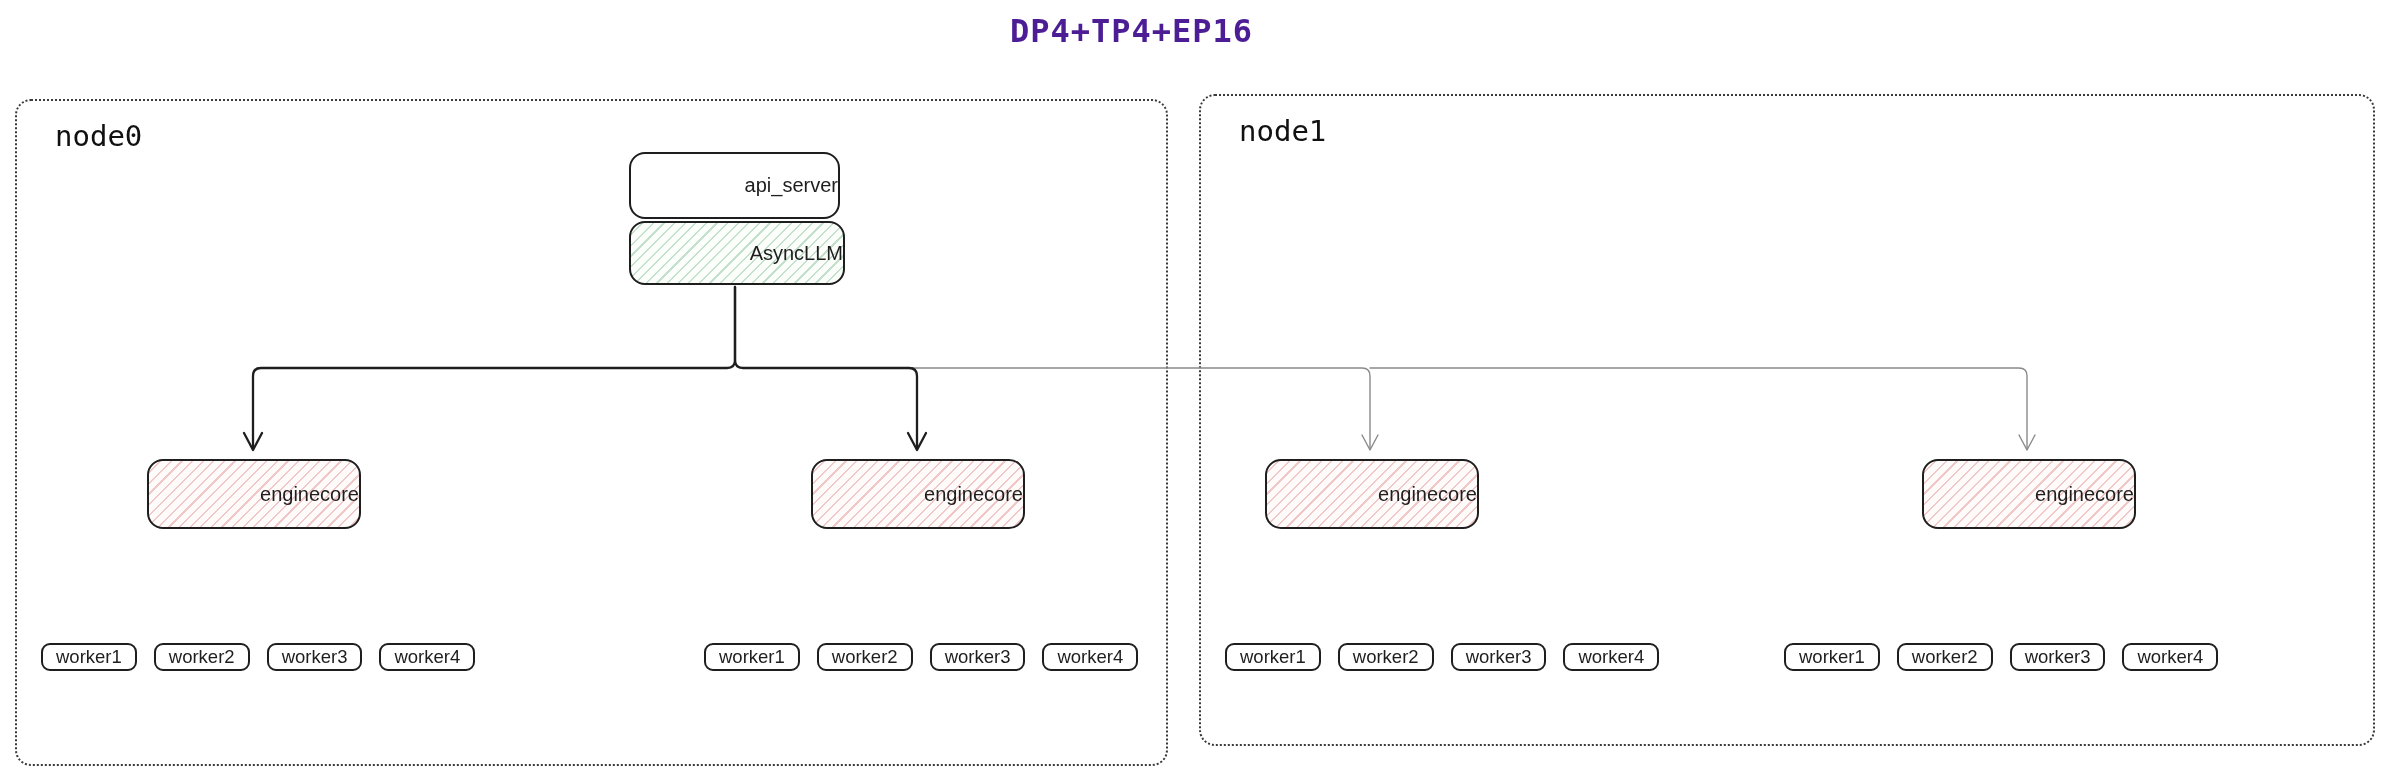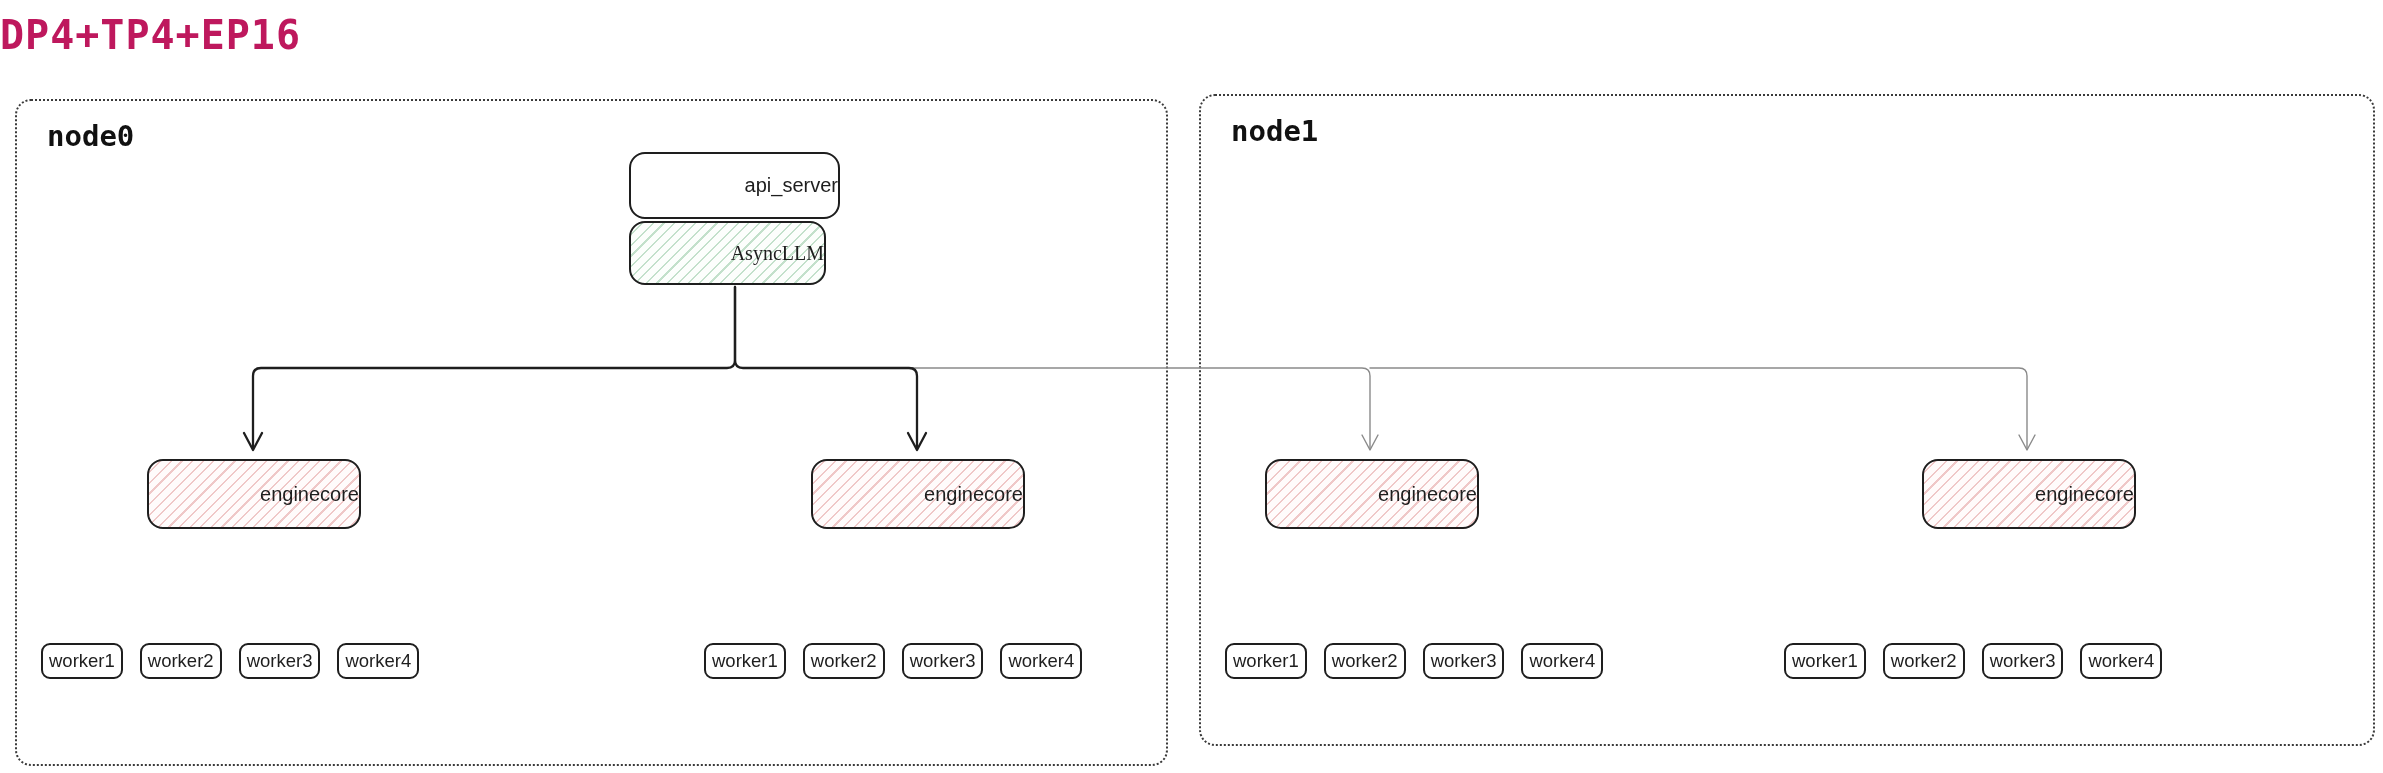--- a/index.html
+++ b/index.html
@@ -8,62 +8,62 @@
     position: relative;
     width: 2383px;
     height: 773px;
     background: #ffffff;
     font-family: "Liberation Sans", sans-serif;
     overflow: hidden;
   }
   .diagram-title {
     position: absolute;
     left: 0; right: 120px; top: 12px;
+    text-align: center;
     font-family: "DejaVu Sans Mono", monospace;
-    font-size: 40px;
+    font-size: 32px;
     font-weight: 600;
-    color: #be185d;
+    color: #4c1d95;
     letter-spacing: 1px;
   }
   .node {
     position: absolute;
     border: 2.5px dotted #3a3a3a;
     border-radius: 16px;
     background: transparent;
   }
   .node0 { left: 15px;   top: 99px; width: 1153px; height: 667px; }
   .node1 { left: 1199px; top: 94px; width: 1176px; height: 652px; }
   .node-label {
     position: absolute;
-    left: 30px; top: 18px;
+    left: 38px; top: 18px;
     font-family: "DejaVu Sans Mono", monospace;
     font-size: 29px;
-    font-weight: bold;
+    font-weight: normal;
     color: #111111;
   }
   .box {
     position: absolute;
     display: flex;
     align-items: center;
     justify-content: flex-end;
     border: 2px solid #1e1e1e;
     border-radius: 16px;
     font-size: 20px;
     color: #1e1e1e;
     background: #ffffff;
     z-index: 2;
   }
   .api-box   { left: 629px; top: 152px; width: 211px; height: 67px; }
   .async-box {
-    left: 629px; top: 221px; width: 197px; height: 64px;
+    left: 629px; top: 221px; width: 216px; height: 64px;
     background-color: #fcfefc;
     background-image: repeating-linear-gradient(135deg,
       rgba(110, 180, 130, 0.40) 0px, rgba(110, 180, 130, 0.40) 1.6px,
       transparent 1.6px, transparent 7.5px);
-    font-family: Liberation Serif, serif;
   }
   .ec-box {
     width: 214px; height: 70px; top: 459px;
     background-color: #fffbfb;
     background-image: repeating-linear-gradient(135deg,
       rgba(214, 116, 116, 0.38) 0px, rgba(214, 116, 116, 0.38) 1.6px,
       transparent 1.6px, transparent 7.5px);
     padding-left: 20px;
   }
   .ec1 { left: 147px; }
@@ -75,22 +75,22 @@
     top: 643px;
     display: flex;
     gap: 17px;
     z-index: 2;
   }
   .wr1 { left: 41px; }
   .wr2 { left: 704px; }
   .wr3 { left: 1225px; }
   .wr4 { left: 1784px; }
   .worker {
-    height: 36px;
-    padding: 0 6px;
+    height: 28px;
+    padding: 0 13px;
     display: flex;
     align-items: center;
     justify-content: center;
     border: 2px solid #1e1e1e;
     border-radius: 9px;
     font-size: 18.5px;
     color: #1e1e1e;
     background: #ffffff;
     white-space: nowrap;
   }

